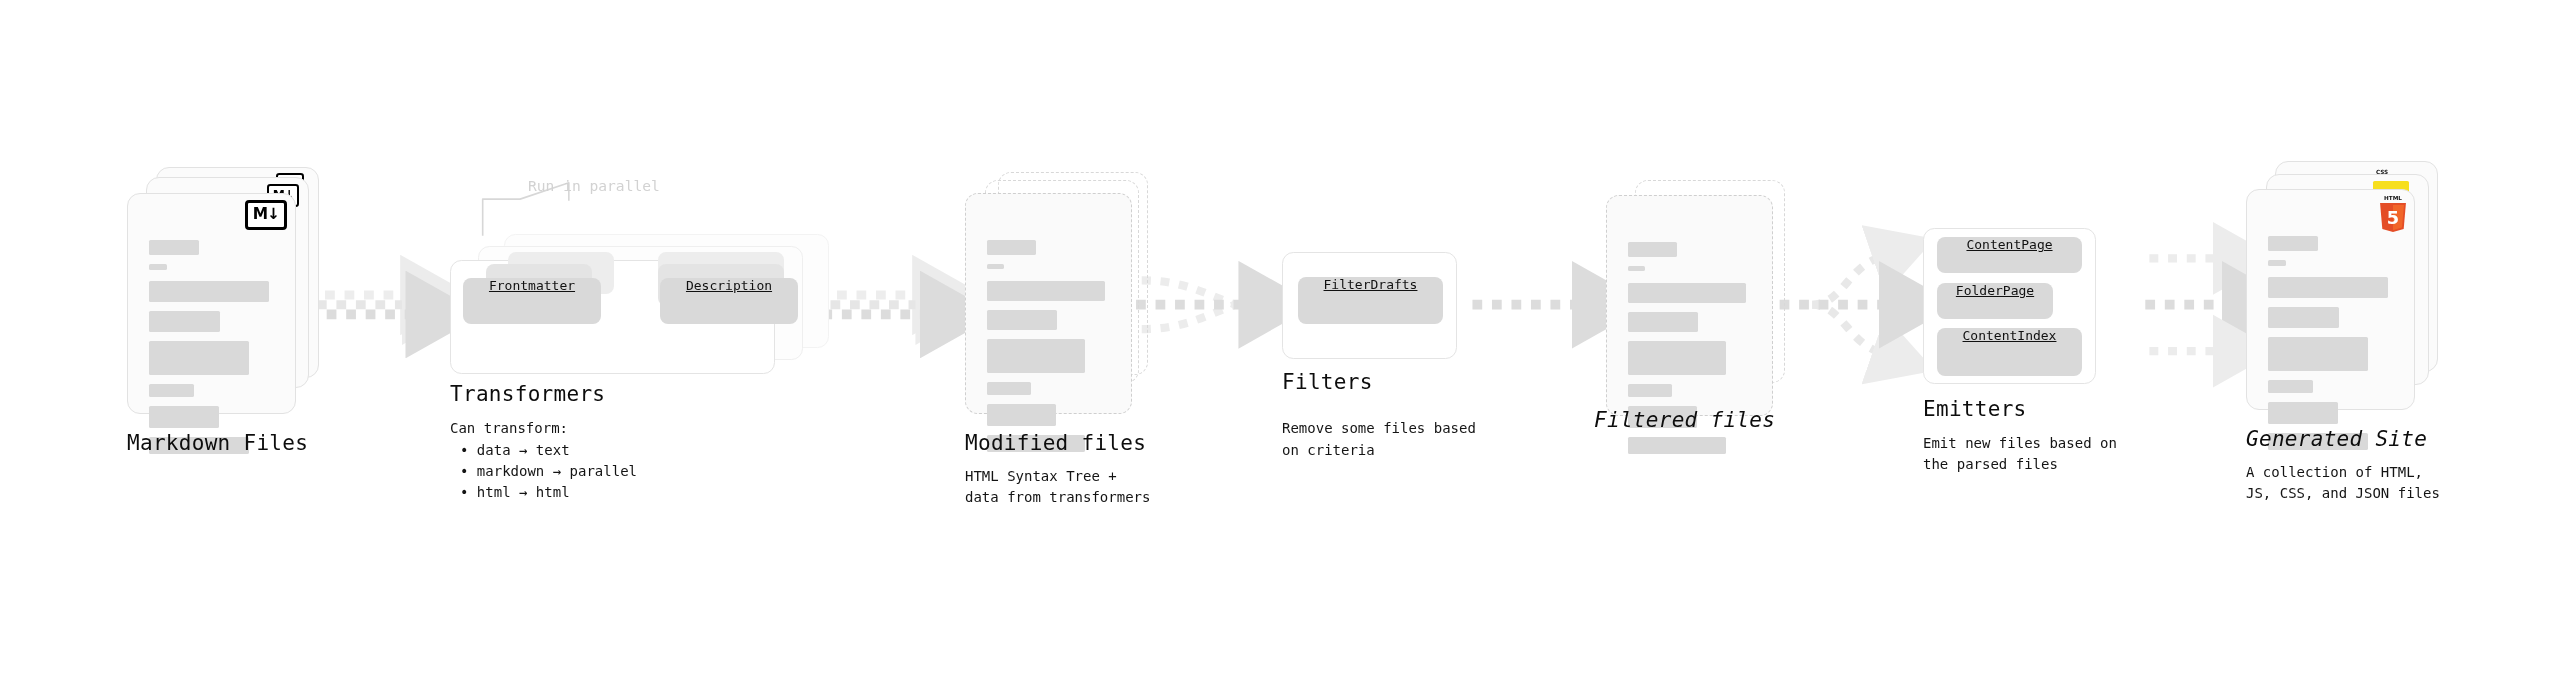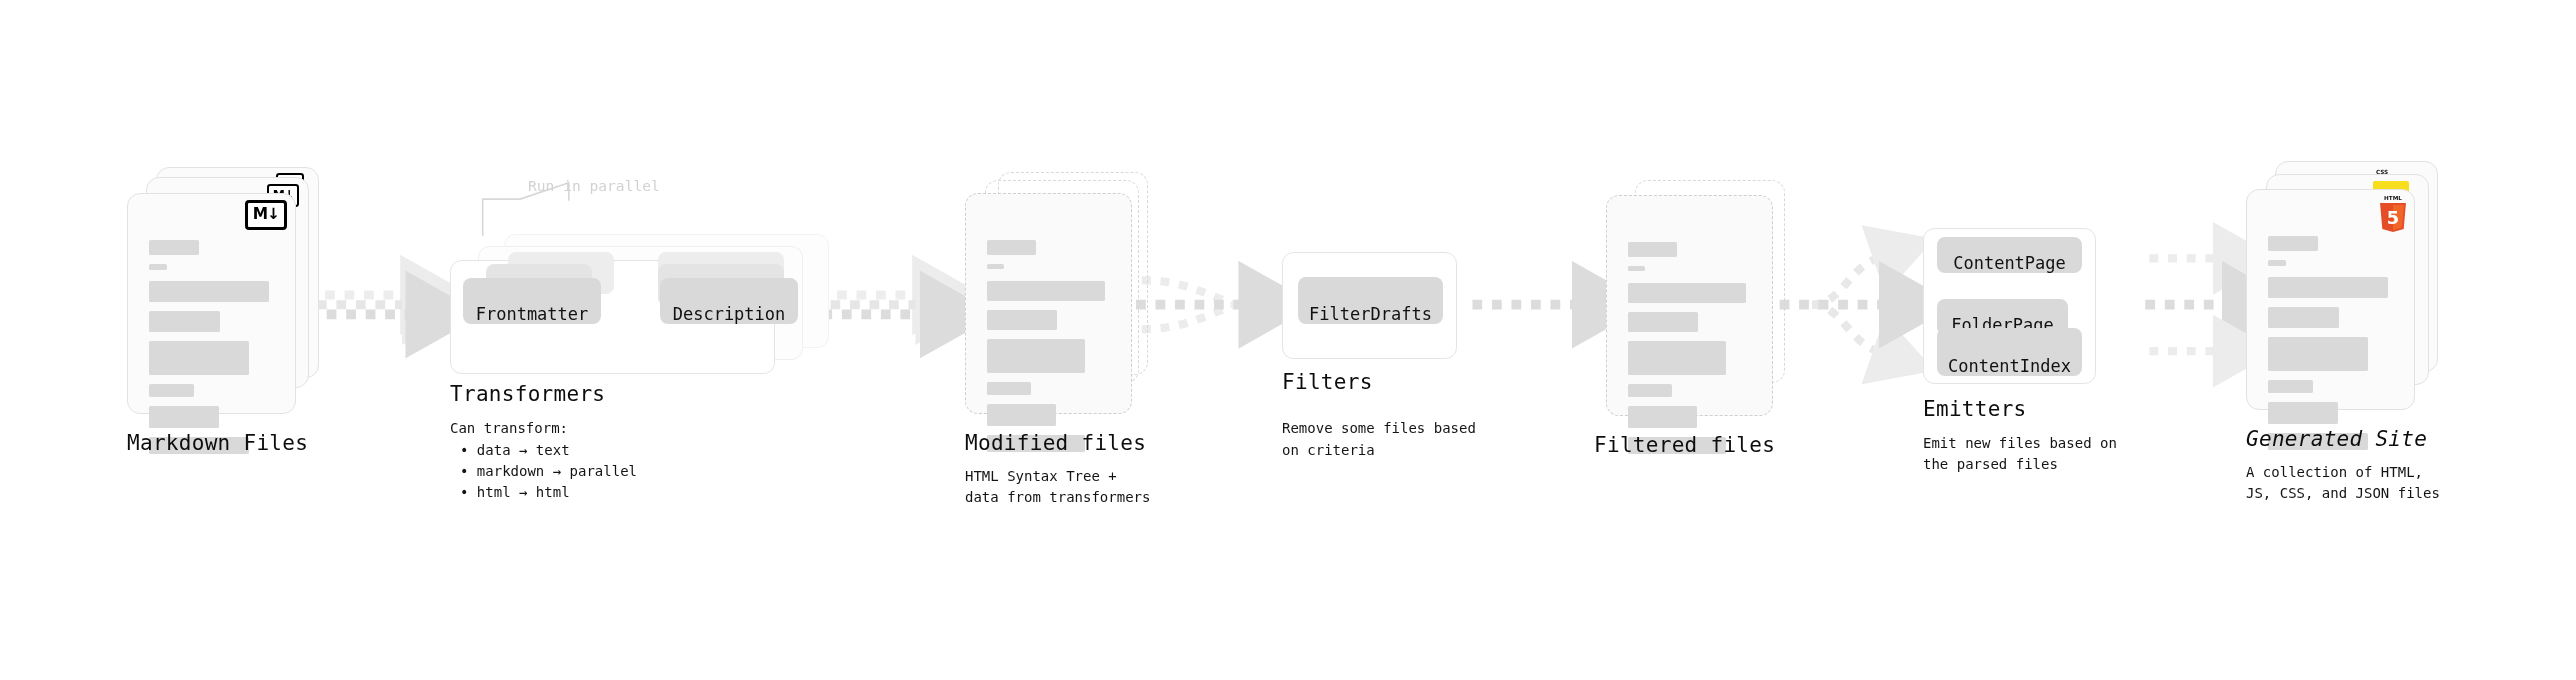--- a/index.html
+++ b/index.html
@@ -64,23 +64,24 @@
     border:1.6px solid #e4e4e4;
     border-radius:11.4px;
     box-sizing:border-box;
   }
   .procbox.l2{background:#fdfdfd;border-color:#efefef;}
   .procbox.l3{background:#fdfdfd;border-color:#f3f3f3;}
   .chip{
     position:absolute;
     background:#d9d9d9;
     border-radius:8.1px;
-    display:flex;align-items:flex-end;justify-content:center;
-    font-size:17px;color:#111;white-space:nowrap;
+    display:flex;align-items:flex-start;justify-content:center;
+    font-size:13px;color:#111;white-space:nowrap;
     box-sizing:border-box;
+    text-decoration:underline;
   }
   .chip.g2{background:#e4e4e4;color:transparent;}
   .chip.g3{background:#ededed;color:transparent;}
 
   .parallel-note{
     position:absolute;
     font-size:14.6px;color:#d2d2d2;white-space:nowrap;
   }
 
   svg.overlay{position:absolute;left:0;top:0;width:2576px;height:681px;pointer-events:none;}
@@ -254,31 +255,31 @@
         <div class="bar" style="width:14%;height:5.7px;margin-bottom:11.4px;"></div>
         <div class="bar" style="width:96%;height:20.3px;"></div>
         <div class="bar" style="width:57%;height:20.3px;"></div>
         <div class="bar" style="width:80%;height:34px;"></div>
         <div class="bar" style="width:36%;height:13px;"></div>
         <div class="bar" style="width:56%;height:22px;"></div>
         <div class="bar" style="width:80%;height:16.3px;"></div>
       </div>
     </div>
 
-    <div class="title" style="left:1594px;top:433px;">Filtered files</div>
+    <div class="title" style="left:1594px;top:408px;font-style:italic;">Filtered files</div>
   </div>
 
   <div>
 
     <div class="procbox" style="left:1923px;top:228px;width:173px;height:156px;"></div>
 
     <div class="chip" style="left:1937px;top:237px;width:145px;height:36px;">
       <span>ContentPage</span>
     </div>
-    <div class="chip" style="left:1937px;top:283px;width:131px;height:36px;margin-top:16px;">
+    <div class="chip" style="left:1937px;top:283px;width:116px;height:36px;">
       <span>FolderPage</span>
     </div>
     <div class="chip" style="left:1937px;top:328px;width:145px;height:48px;">
       <span>ContentIndex</span>
     </div>
 
     <div class="title" style="left:1923px;top:397px;">Emitters</div>
     <div class="subtitle" style="left:1923px;top:433px;">Emit new files based on</div>
     <div class="subtitle" style="left:1923px;top:454px;">the parsed files</div>
   </div>

